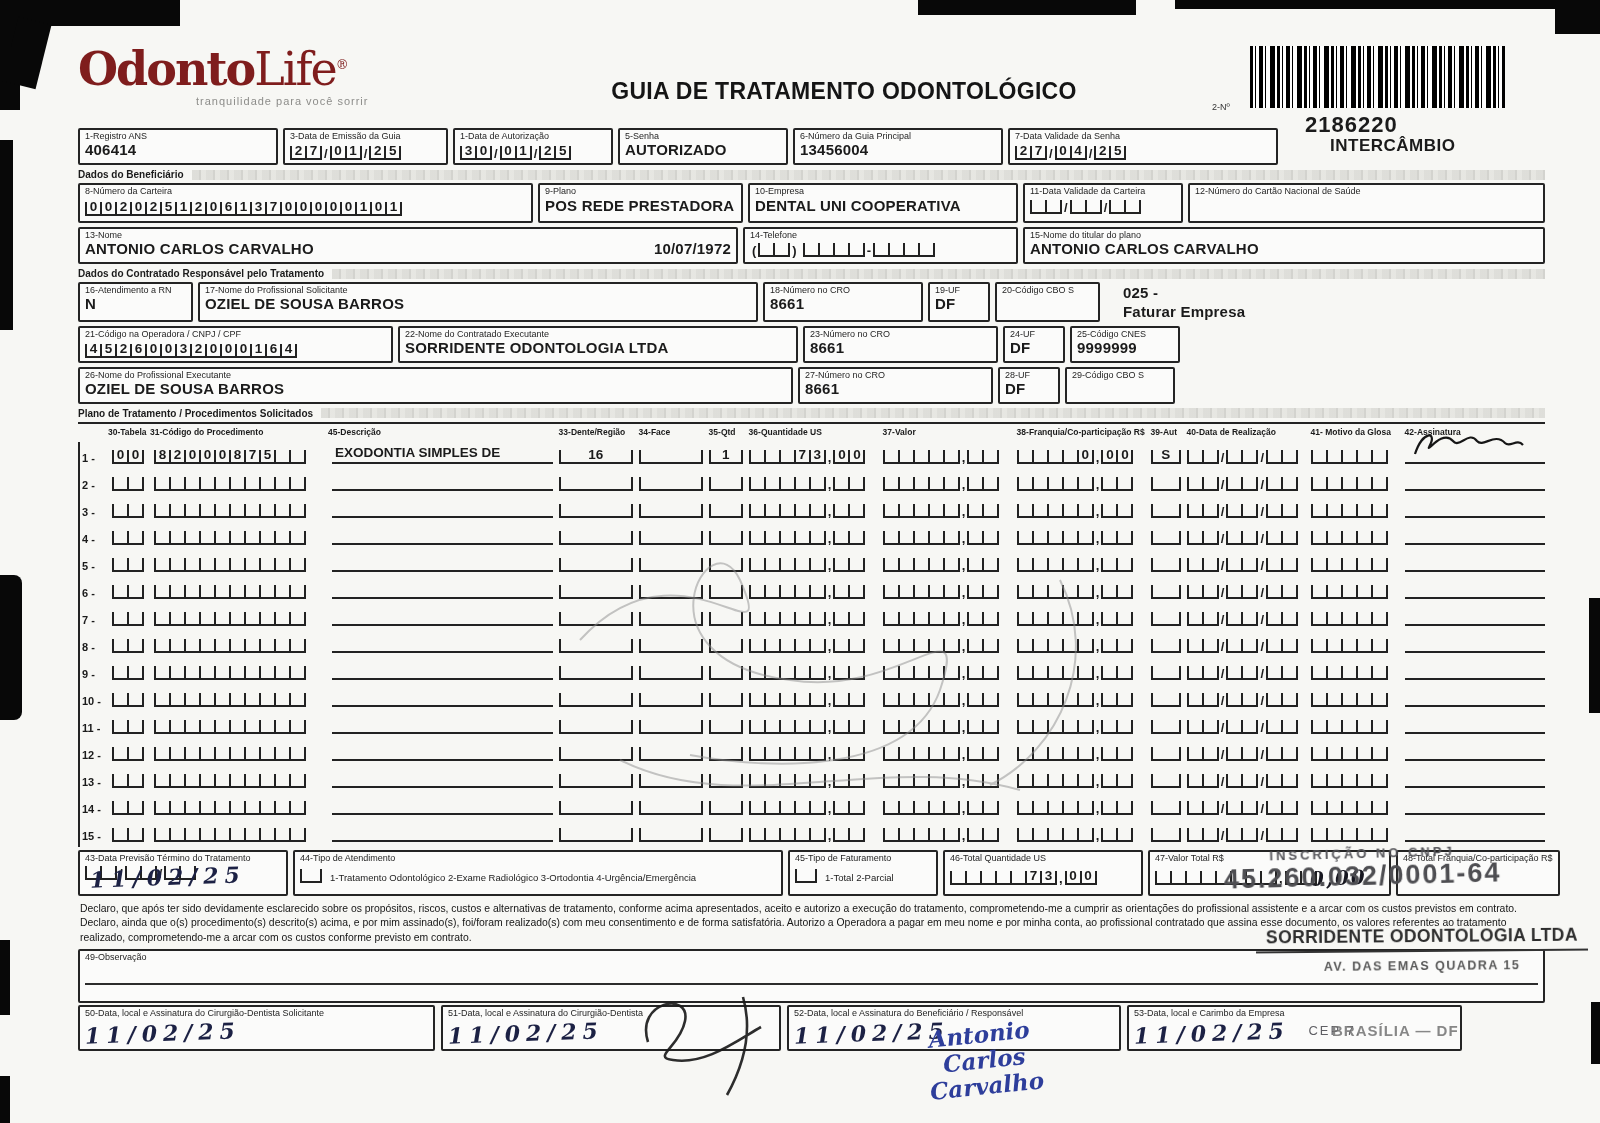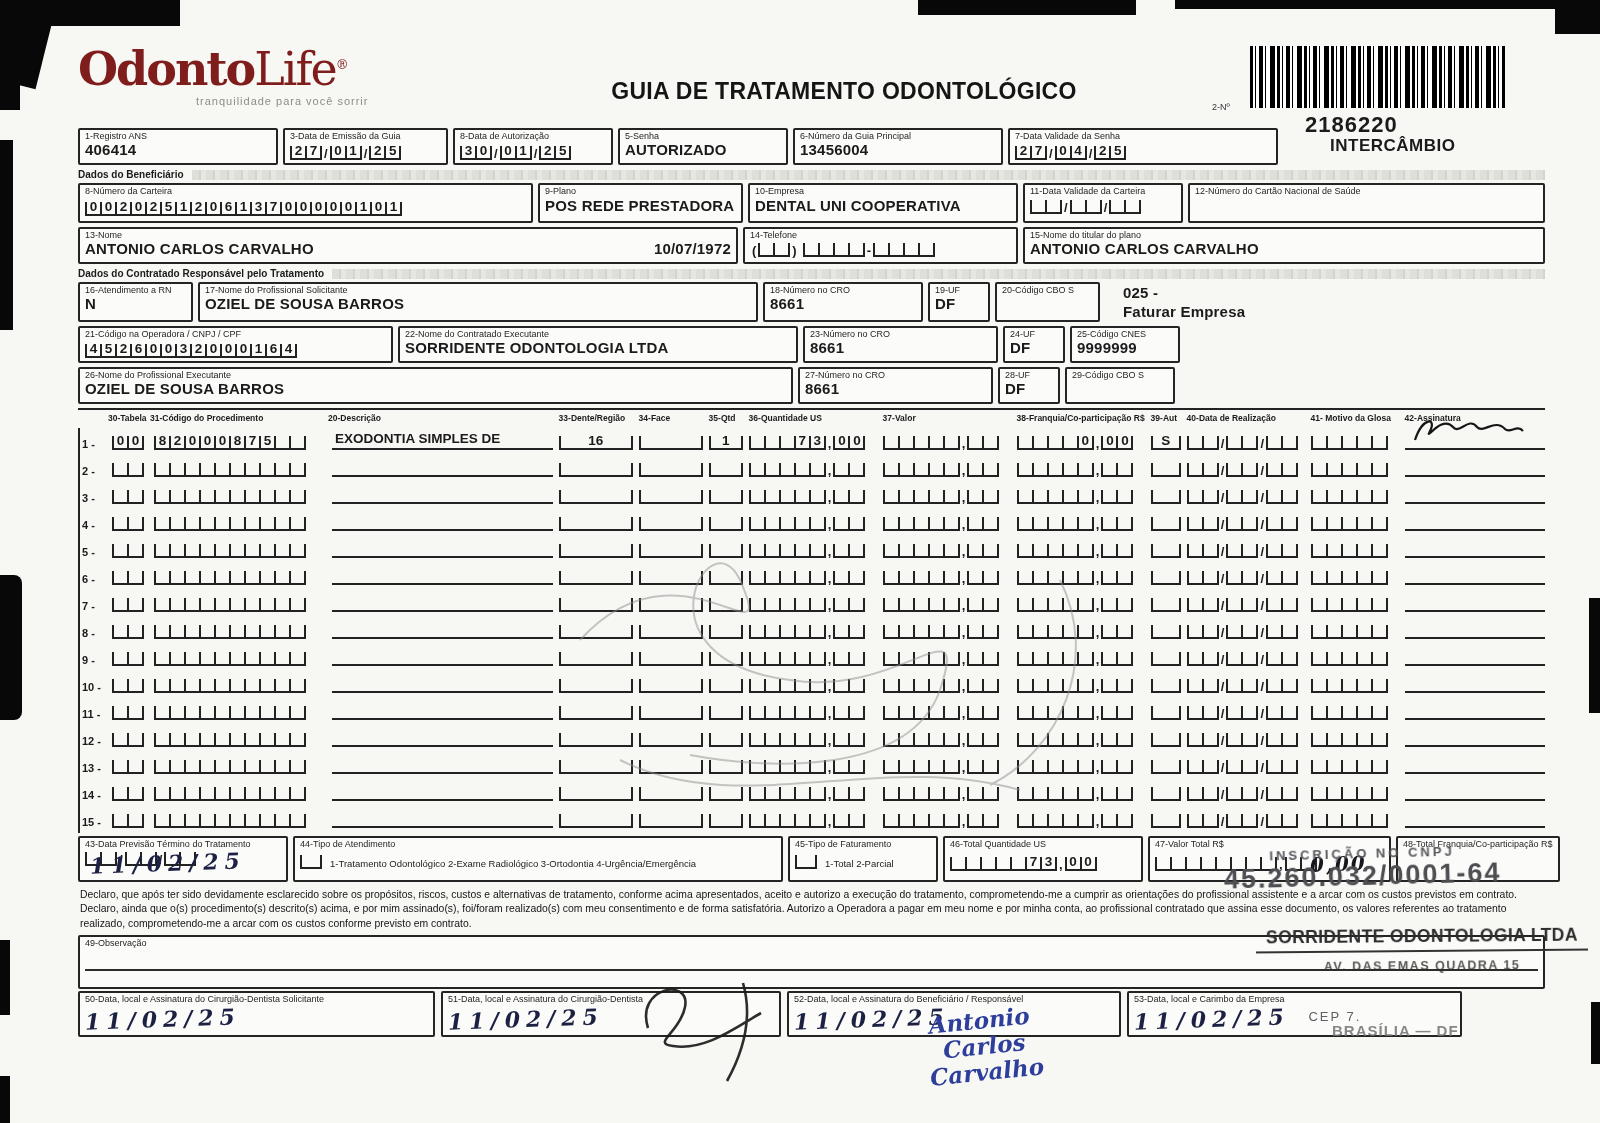--- a/index.html
+++ b/index.html
@@ -146,21 +146,21 @@
           <span class="cell">7</span>
           <span class="sep">/</span>
           <span class="cell">0</span>
           <span class="cell">1</span>
           <span class="sep">/</span>
           <span class="cell">2</span>
           <span class="cell">5</span>
         </span>
     </div>
     <div class="box fw160">
-      <div class="lbl">8-Data de Autorização</div>
+      <div class="lbl">1-Data de Autorização</div>
       <span class="comb">
           <span class="cell">3</span>
           <span class="cell">0</span>
           <span class="sep">/</span>
           <span class="cell">0</span>
           <span class="cell">1</span>
           <span class="sep">/</span>
           <span class="cell">2</span>
           <span class="cell">5</span>
         </span>
@@ -359,27 +359,30 @@
     <div class="box fw62">
       <div class="lbl">28-UF</div>
       <div class="val">DF</div>
     </div>
     <div class="box fw110">
       <div class="lbl">29-Código CBO S</div>
     </div>
     <div style="width:440px;flex:none;"></div>
   </div>
 
+  <div class="sectionbar">
+    <span class="sb-label">Plano de Tratamento / Procedimentos Solicitados</span>
+  </div>
 
   <div class="proc-wrap">
     <div class="proc-head">
       <span class="c-num hd"></span>
       <span class="c-tab hd">30-Tabela</span>
       <span class="c-cod hd">31-Código do Procedimento</span>
-      <span class="c-desc hd">20-Descrição</span>
+      <span class="c-desc hd">45-Descrição</span>
       <span class="c-dente hd">33-Dente/Região</span>
       <span class="c-face hd">34-Face</span>
       <span class="c-qtd hd">35-Qtd</span>
       <span class="c-money hd">36-Quantidade US</span>
       <span class="c-money hd">37-Valor</span>
       <span class="c-money hd">38-Franquia/Co-participação R$</span>
       <span class="c-aut hd">39-Aut</span>
       <span class="c-date hd">40-Data de Realização</span>
       <span class="c-glosa hd">41- Motivo da Glosa</span>
       <span class="c-ass hd">42-Assinatura</span>

